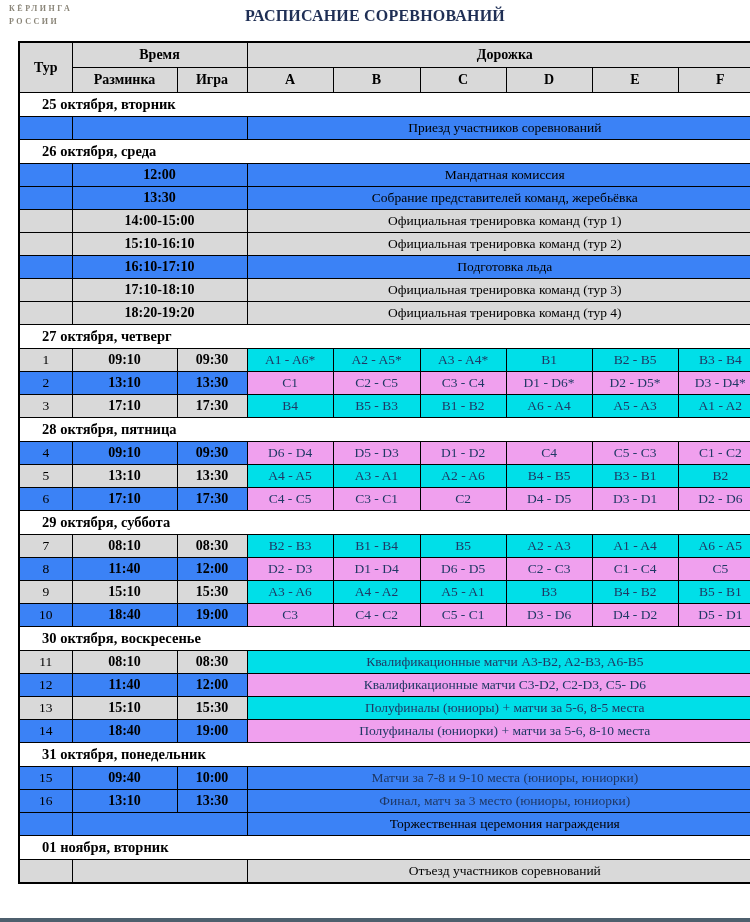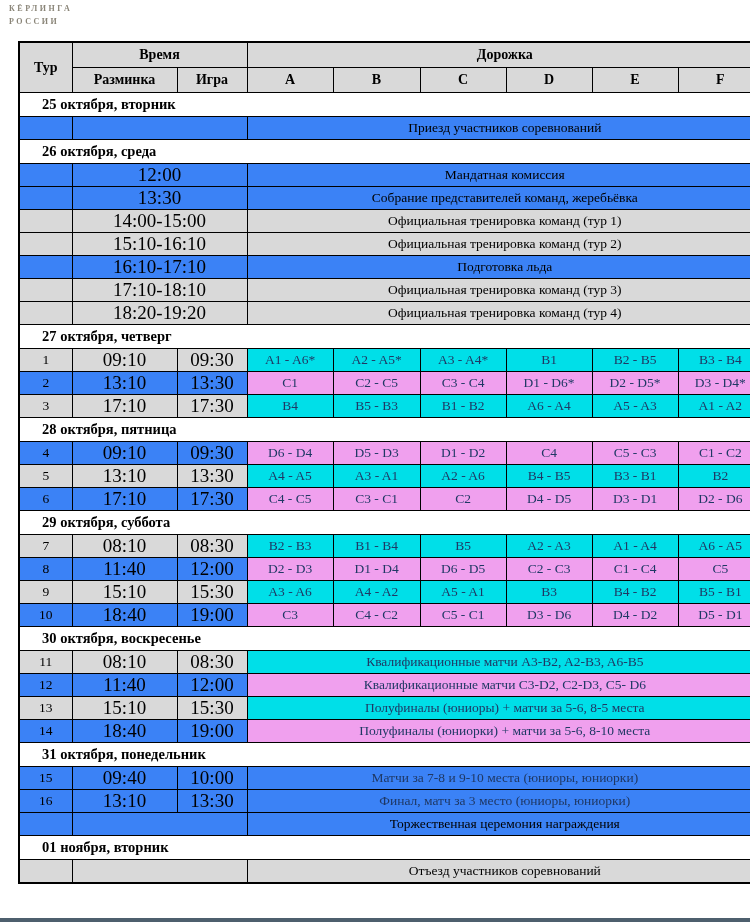--- a/index.html
+++ b/index.html
@@ -42,40 +42,41 @@
     background: var(--gray, #d9d9d9);
     font-weight: bold; font-size: 14px;
     height: 24px; line-height: 24px;
   }
   td.date-cell {
     text-align: left; font-weight: bold;
     font-size: 14.5px; padding-left: 22px;
     background: #fff; height: 23px; line-height: 23px;
   }
   td.match-cell { color: var(--match-text, #1f3864); font-size: 13.5px; }
-  td.time-cell  { font-size: 19px; }
+  td.time-cell  { font-size: 14px; font-weight: bold; }
   td.tur-cell   { font-size: 13.5px; }
   .bg-gray  { background: var(--gray, #d9d9d9); }
   .bg-cyan  { background: var(--cyan, #00dfe8); }
   .bg-pink  { background: var(--pink, #f0a0ee); }
   .bg-white { background: #3b82f6; }
   .bottom-strip {
     position: absolute; left: 0; right: 0; bottom: 0;
     height: 4px; background: #4e5f6d;
   }
 </style>
 </head>
 <body>
 
 <div class="page">
   <div class="page-header">
     <div class="logo">
       <div>КЁРЛИНГА</div>
       <div>РОССИИ</div>
     </div>
+    <div class="title">РАСПИСАНИЕ СОРЕВНОВАНИЙ</div>
   </div>
 
   <table class="schedule">
     <colgroup>
       <col style="width:53px">
       <col style="width:105px">
       <col style="width:70px">
       <col style="width:86px">
       <col style="width:87px">
       <col style="width:86px">

